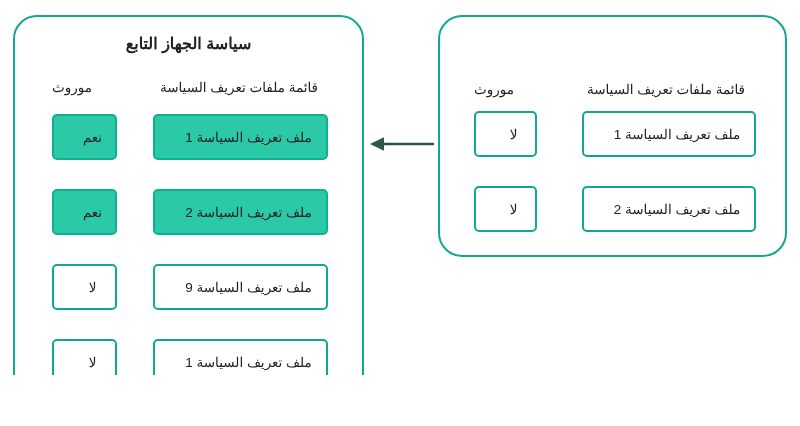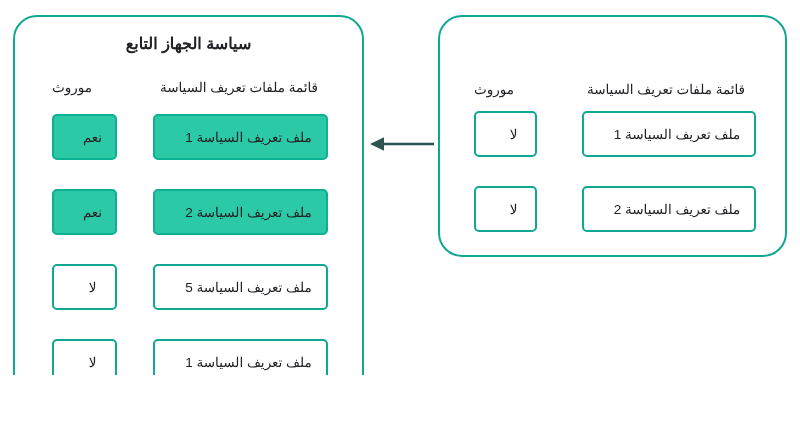--- a/index.html
+++ b/index.html
@@ -64,21 +64,21 @@
     <div class="rows">
         <div class="row">
           <div class="box profile-box highlight">ملف تعريف السياسة 1</div>
           <div class="box inh-box highlight">نعم</div>
         </div>
         <div class="row">
           <div class="box profile-box highlight">ملف تعريف السياسة 2</div>
           <div class="box inh-box highlight">نعم</div>
         </div>
         <div class="row">
-          <div class="box profile-box">ملف تعريف السياسة 5</div>
+          <div class="box profile-box">ملف تعريف السياسة 9</div>
           <div class="box inh-box">لا</div>
         </div>
         <div class="row">
           <div class="box profile-box">ملف تعريف السياسة 1</div>
           <div class="box inh-box">لا</div>
         </div>
       </div>
   </div>
 
   <svg class="arrow-wrap" viewBox="0 0 72 24" xmlns="http://www.w3.org/2000/svg">

